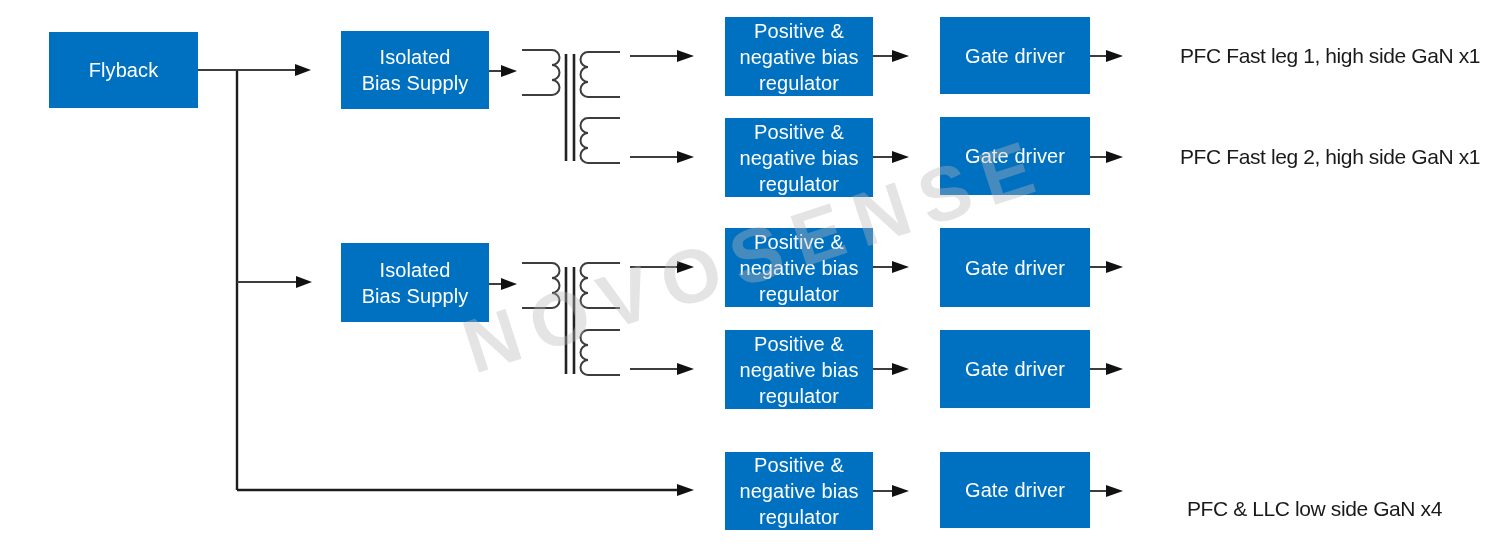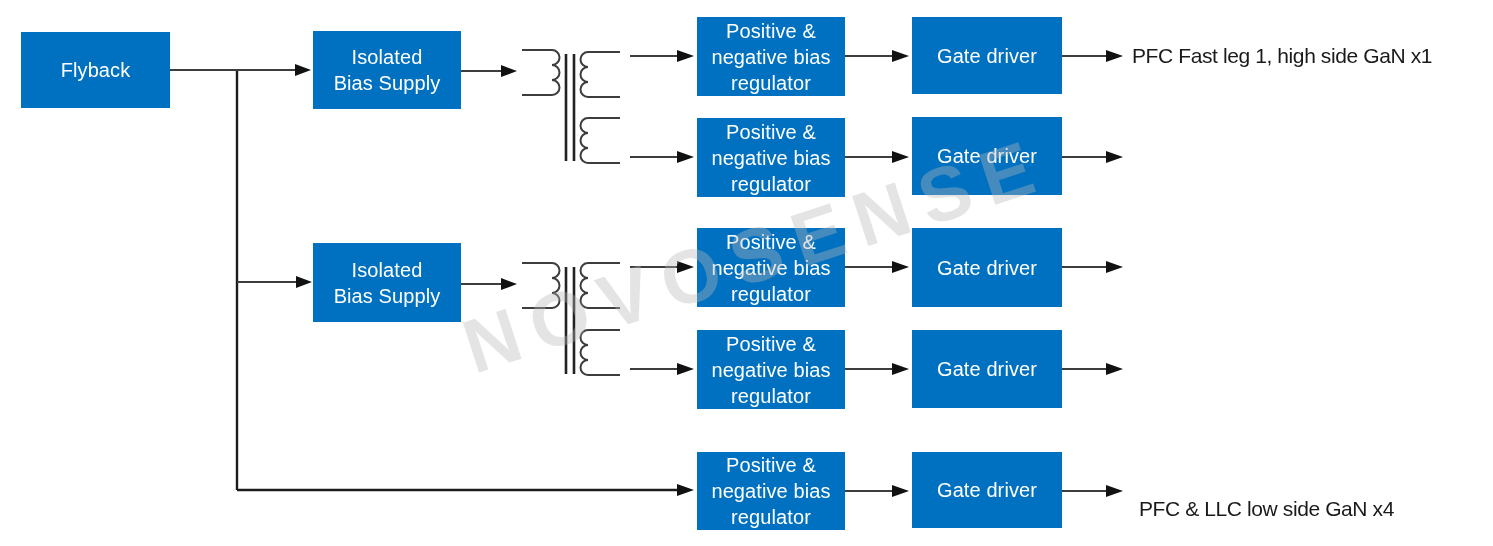--- a/index.html
+++ b/index.html
@@ -17,35 +17,37 @@
   .core  { stroke:#222; stroke-width:2.6; fill:none; }
   .head  { fill:var(--arrow,#111); stroke:none; }
 
   .box {
     position:absolute;
     background:var(--box-fill,#0070C0);
     color:var(--box-text,#fff);
     display:flex; align-items:center; justify-content:center;
     text-align:center;
     z-index:2;
+    margin-left:28px;
   }
   .box-label {
     white-space:pre-line;
     font-size:20px;
     line-height:26px;
     letter-spacing:0.1px;
   }
   .out-label {
     position:absolute;
     transform:translateY(-50%);
     font-size:21px;
     letter-spacing:-0.4px;
     color:var(--label-text,#1a1a1a);
     white-space:nowrap;
     z-index:2;
+    margin-left:48px;
   }
   .watermark {
     position:absolute;
     left:755px; top:255px;
     transform:translate(-50%,-50%) rotate(-18deg);
     font-size:76px;
     font-weight:bold;
     letter-spacing:14px;
     color:rgba(184,184,184,0.38);
     white-space:nowrap;
@@ -179,17 +181,18 @@
     <span class="box-label">Gate driver</span>
   </div>
   <div class="box" style="left:912px;top:330px;width:150px;height:78px">
     <span class="box-label">Gate driver</span>
   </div>
   <div class="box" style="left:912px;top:452px;width:150px;height:76px">
     <span class="box-label">Gate driver</span>
   </div>
 
   <div class="out-label" style="left:1132px;top:56px">PFC Fast leg 1, high side GaN x1</div>
+  <div class="out-label" style="left:1132px;top:157px">PFC Fast leg 2, high side GaN x1</div>
   <div class="out-label" style="left:1139px;top:509px">PFC &amp; LLC low side GaN x4</div>
 
   <div class="watermark">NOVOSENSE</div>
 
 </div>
 
 </body></html>

